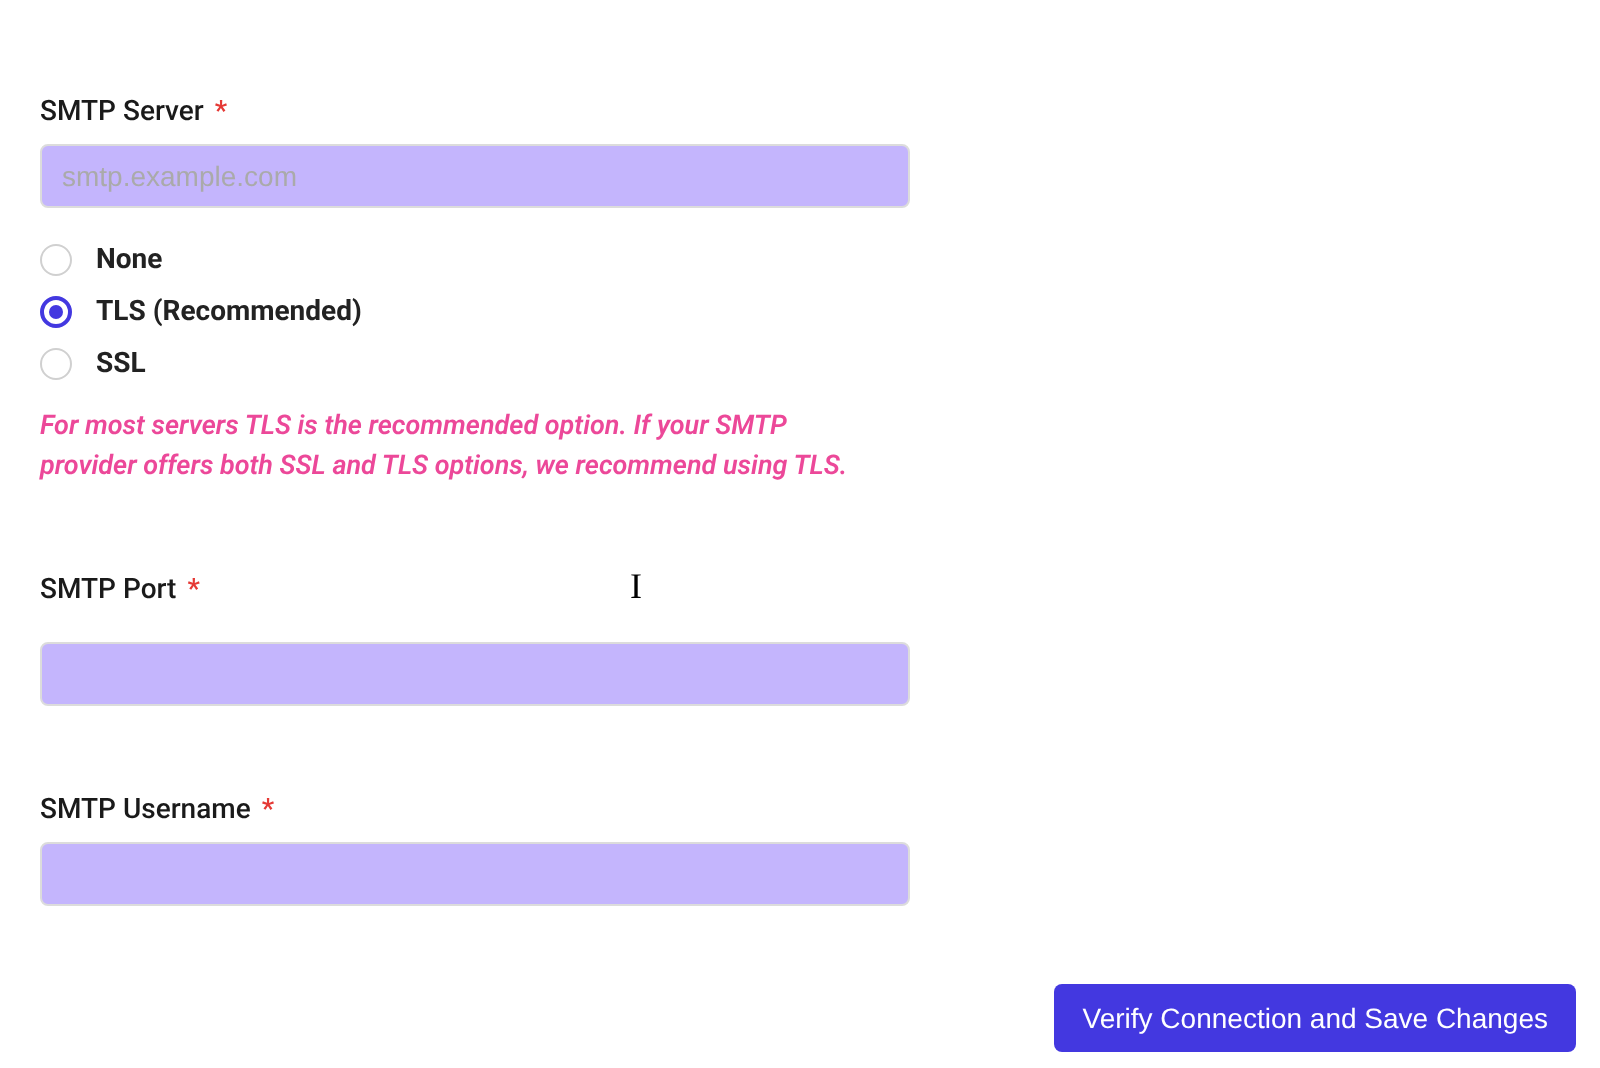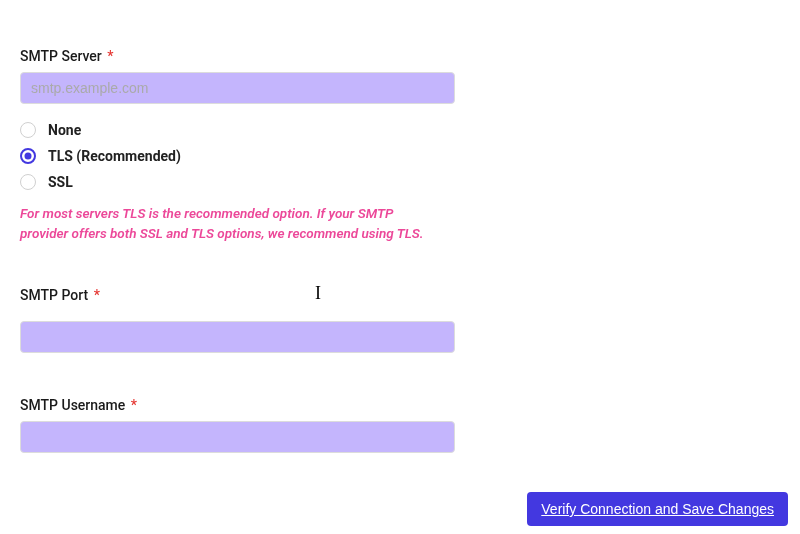--- a/index.html
+++ b/index.html
@@ -101,21 +101,20 @@
     }
     .primary-button {
       background: #4338e0;
       color: #ffffff;
       border: none;
       border-radius: 4px;
       padding: 9px 14px;
       font-size: 14px;
       font-weight: 500;
       cursor: pointer;
-      text-decoration: underline;
     }
     .cursor-caret {
       position: absolute;
       left: 315px;
       top: 283px;
       font-family: serif;
       font-size: 18px;
       color: #000;
       pointer-events: none;
       user-select: none;

